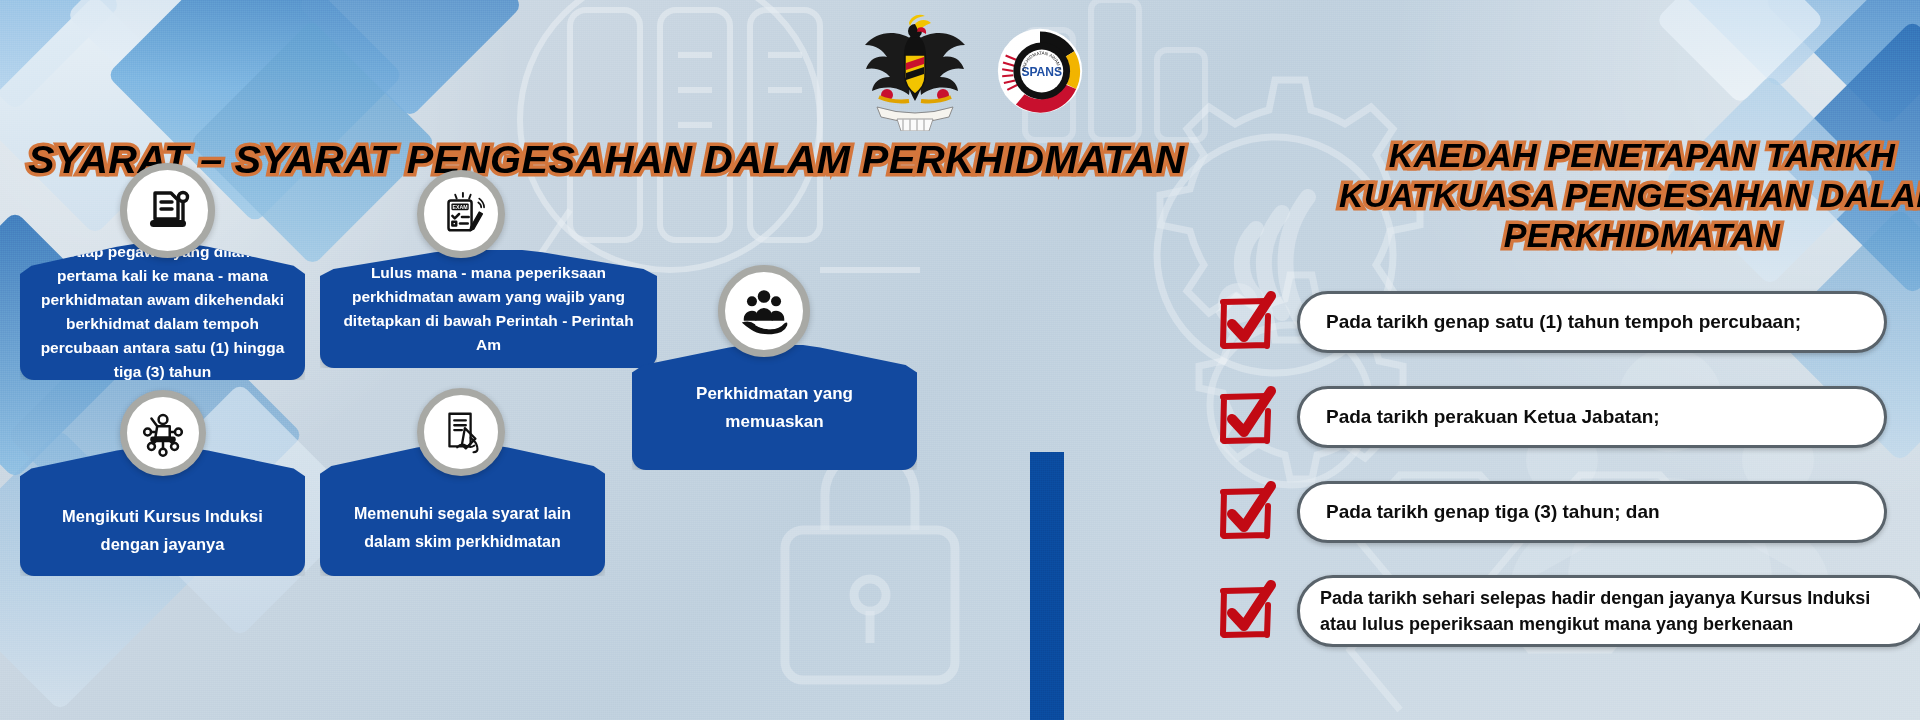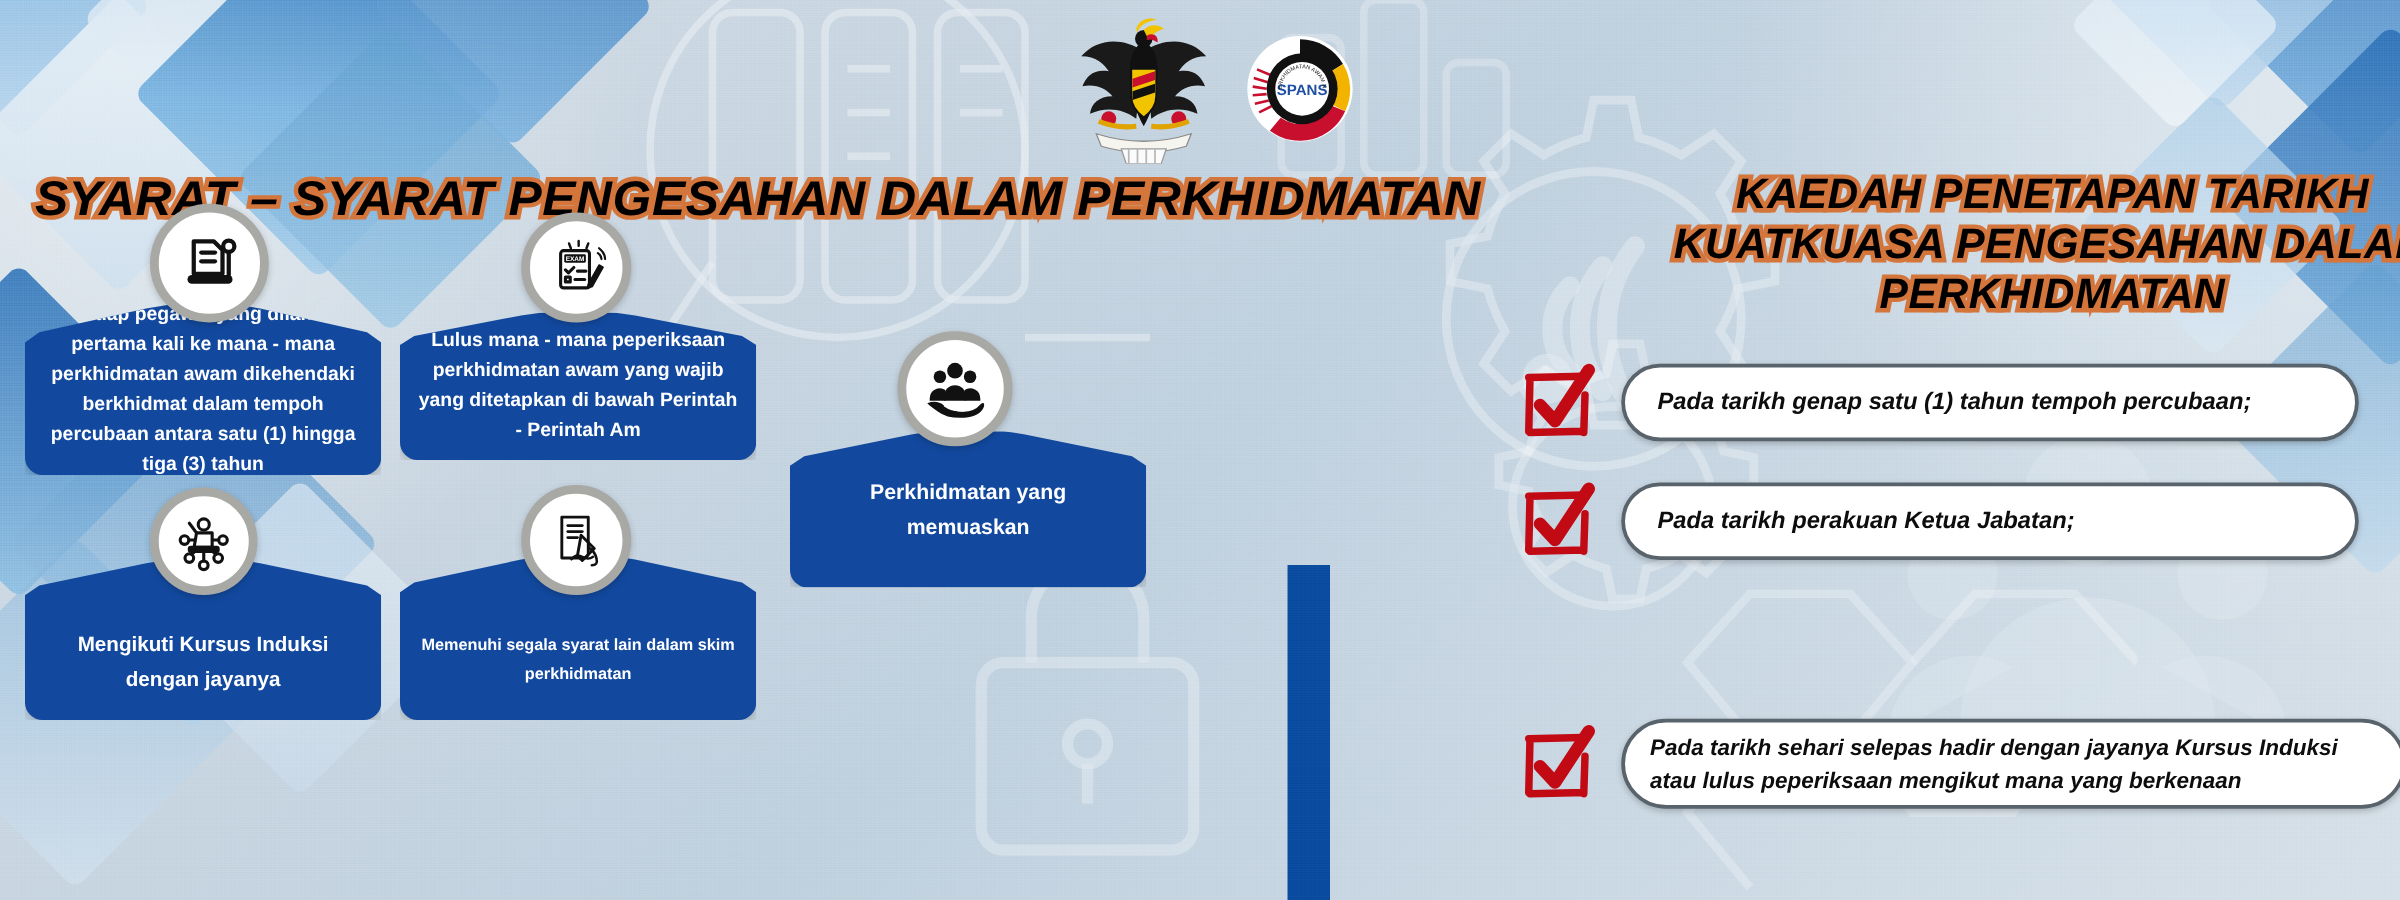--- a/index.html
+++ b/index.html
@@ -105,21 +105,20 @@
     border: 3px solid #59636b;
     border-radius: 40px;
     color: #0d0d0d;
     font-weight: bold;
     font-size: 19px;
     display: flex;
     align-items: center;
     box-shadow: 0 2px 5px rgba(0,0,0,.22);
     padding: 0 26px;
     line-height: 1.45;
-    font-style: italic;
   }
 
   
   .blue-strip { position: absolute; background: #0a4a9e; }
 </style>
 </head>
 <body>
 
 <div id="stage">
 
@@ -285,21 +284,21 @@
       <text x="25" y="21" text-anchor="middle" font-family="'Liberation Sans',sans-serif" font-size="5.4" font-weight="bold" fill="#fff" stroke="none">EXAM</text>
       <path d="M17 28 l2.5 2.5 L24 26"></path>
       <line x1="27" y1="29" x2="34" y2="29"></line>
       <rect x="17" y="34" width="4" height="4"></rect>
       <line x1="25" y1="36" x2="33" y2="36"></line>
       <path d="M36 40 l9 -16 3.2 1.8 -9 16 -3.8 1.4 z" fill="#111" stroke="#111" stroke-width="1.5"></path>
       <path d="M20 6 l1.5 4 M28 4 l0 4 M36 6 l-1.5 4" stroke-width="2"></path>
       <path d="M44 14 q3 2 3 5 M45 10 q5 4 5 9" stroke-width="1.8"></path>
     </svg>
   </div>
-  <div class="card bevel" style="left:320px;top:250px;width:285px;height:118px;">
+  <div class="card bevel" style="left:320px;top:250px;width:337px;height:118px;">
     <div class="card-text" style="font-size:15.5px;line-height:1.55;">Lulus mana - mana peperiksaan perkhidmatan awam yang wajib yang ditetapkan di bawah Perintah - Perintah Am</div>
   </div>
 
   <div class="icon-bubble" style="left:718px;top:265px;width:92px;height:92px;">
     <svg width="54" height="54" viewBox="0 0 56 56" fill="#111">
       <circle cx="28" cy="13" r="6.5"></circle>
       <circle cx="15.5" cy="18" r="5.2"></circle>
       <circle cx="40.5" cy="18" r="5.2"></circle>
       <path d="M19 34 a9 9 0 0 1 18 0 v4 H19 Z"></path>
       <path d="M7 36 a8.5 8.5 0 0 1 13 -7 v9 H7 Z"></path>
@@ -339,21 +338,21 @@
       <path d="M14 7 h22 v30 a4 4 0 0 1 -4 4 H14 Z"></path>
       <line x1="19" y1="14" x2="31" y2="14"></line>
       <line x1="19" y1="19" x2="31" y2="19"></line>
       <line x1="19" y1="24" x2="27" y2="24"></line>
       <path d="M30 22 l11 11 -10 10 -4 -4 z" fill="none"></path>
       <path d="M22 42 q4 -5 9 -2 q5 3 9 0" stroke-width="2"></path>
       <path d="M36 32 q6 4 7 10 q1 5 -4 5" stroke-width="2.2"></path>
     </svg>
   </div>
   <div class="card bevel" style="left:320px;top:445px;width:285px;height:131px;">
-    <div class="card-text" style="font-size:13px;line-height:1.7;padding-top:34px;">Memenuhi segala syarat lain dalam skim perkhidmatan</div>
+    <div class="card-text" style="font-size:16px;line-height:1.7;padding-top:34px;">Memenuhi segala syarat lain dalam skim perkhidmatan</div>
   </div>
 
   <div class="check-row" style="left:1215px;top:290px;">
     <svg width="64" height="64" viewBox="0 0 64 64" fill="none" stroke="#c20a14" stroke-width="6" stroke-linecap="round" stroke-linejoin="round">
       <path d="M8 12 L52 11 M9 12 L8 55 M9 56 L52 55 M53 26 L52 56"></path>
       <path d="M17 34 L29 47 L56 6" stroke-width="10"></path>
     </svg>
     <div class="pill" style="width:590px;height:62px;">
       <span>Pada tarikh genap satu (1) tahun tempoh percubaan;</span>
     </div>
@@ -362,20 +361,29 @@
   <div class="check-row" style="left:1215px;top:385px;">
     <svg width="64" height="64" viewBox="0 0 64 64" fill="none" stroke="#c20a14" stroke-width="6" stroke-linecap="round" stroke-linejoin="round">
       <path d="M8 12 L52 11 M9 12 L8 55 M9 56 L52 55 M53 26 L52 56"></path>
       <path d="M17 34 L29 47 L56 6" stroke-width="10"></path>
     </svg>
     <div class="pill" style="width:590px;height:62px;">
       <span>Pada tarikh perakuan Ketua Jabatan;</span>
     </div>
   </div>
 
+  <div class="check-row" style="left:1215px;top:480px;">
+    <svg width="64" height="64" viewBox="0 0 64 64" fill="none" stroke="#c20a14" stroke-width="6" stroke-linecap="round" stroke-linejoin="round">
+      <path d="M8 12 L52 11 M9 12 L8 55 M9 56 L52 55 M53 26 L52 56"></path>
+      <path d="M17 34 L29 47 L56 6" stroke-width="10"></path>
+    </svg>
+    <div class="pill" style="width:590px;height:62px;">
+      <span>Pada tarikh genap tiga (3) tahun; dan</span>
+    </div>
+  </div>
 
   <div class="check-row" style="left:1215px;top:575px;">
     <svg width="64" height="64" viewBox="0 0 64 64" fill="none" stroke="#c20a14" stroke-width="6" stroke-linecap="round" stroke-linejoin="round">
       <path d="M8 12 L52 11 M9 12 L8 55 M9 56 L52 55 M53 26 L52 56"></path>
       <path d="M17 34 L29 47 L56 6" stroke-width="10"></path>
     </svg>
     <div class="pill" style="width:628px;height:72px;font-size:18px;padding:0 20px;">
       <span>Pada tarikh sehari selepas hadir dengan jayanya Kursus Induksi atau lulus peperiksaan mengikut mana yang berkenaan</span>
     </div>
   </div>

